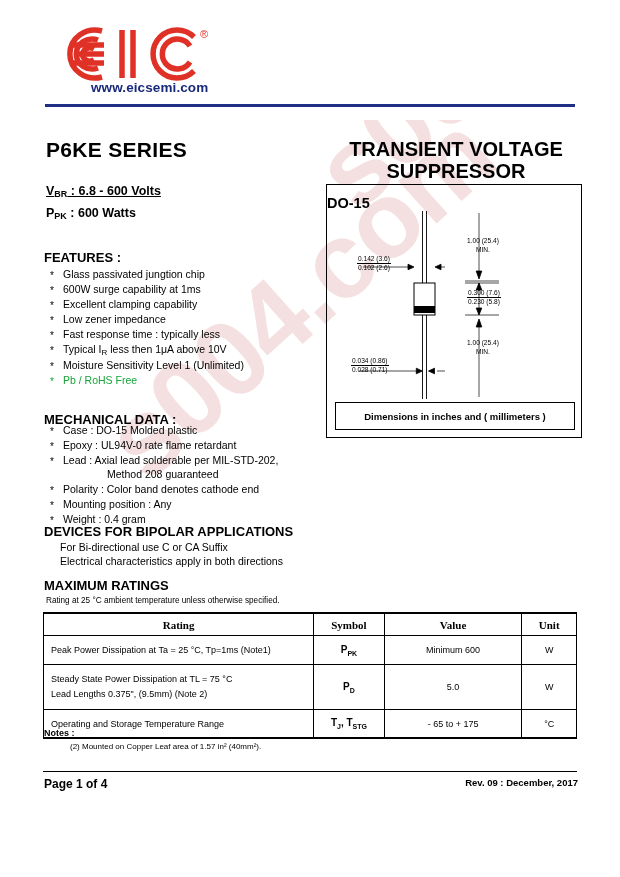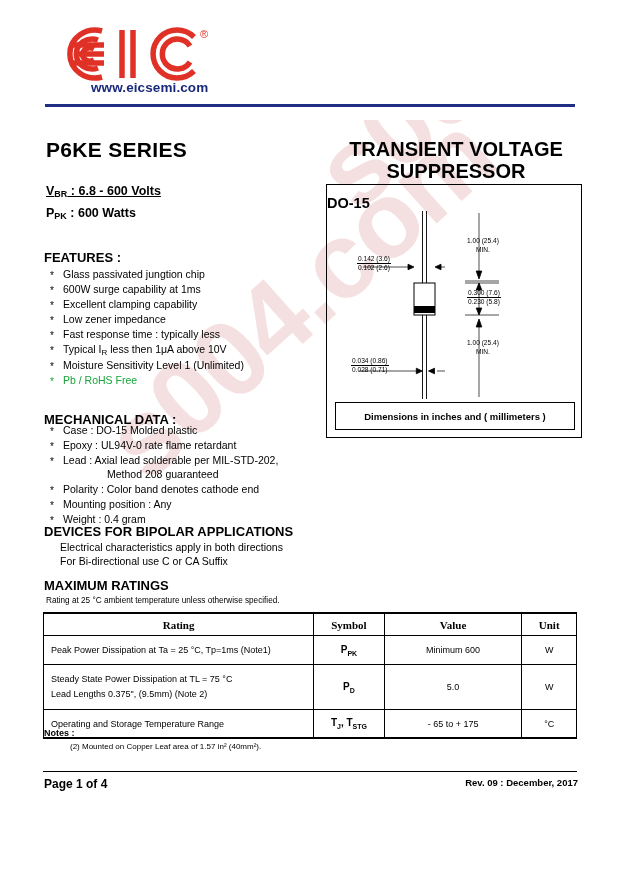--- a/index.html
+++ b/index.html
@@ -373,22 +373,22 @@
     <li><span class="star">*</span><span>Epoxy : UL94V-0 rate flame retardant</span></li>
     <li><span class="star">*</span><span>Lead : Axial lead solderable per MIL-STD-202,</span></li>
     <li class="cont"><span>Method 208 guaranteed</span></li>
     <li><span class="star">*</span><span>Polarity : Color band denotes cathode end</span></li>
     <li><span class="star">*</span><span>Mounting  position : Any</span></li>
     <li><span class="star">*</span><span>Weight :   0.4  gram</span></li>
   </ul>
 
   <div class="sect-head bipolar-head">DEVICES FOR BIPOLAR APPLICATIONS</div>
   <div class="bipolar-lines">
+    <div>For Bi-directional use C or CA Suffix</div>
     <div>Electrical characteristics apply in both directions</div>
-    <div>For Bi-directional use C or CA Suffix</div>
   </div>
 
   <div class="sect-head maxrat-head">MAXIMUM RATINGS</div>
   <div class="maxrat-note">Rating at 25 °C ambient temperature unless otherwise specified.</div>
 
   <table class="rtable">
     <thead>
       <tr>
         <th class="col-desc">Rating</th>
         <th class="col-sym">Symbol</th>

